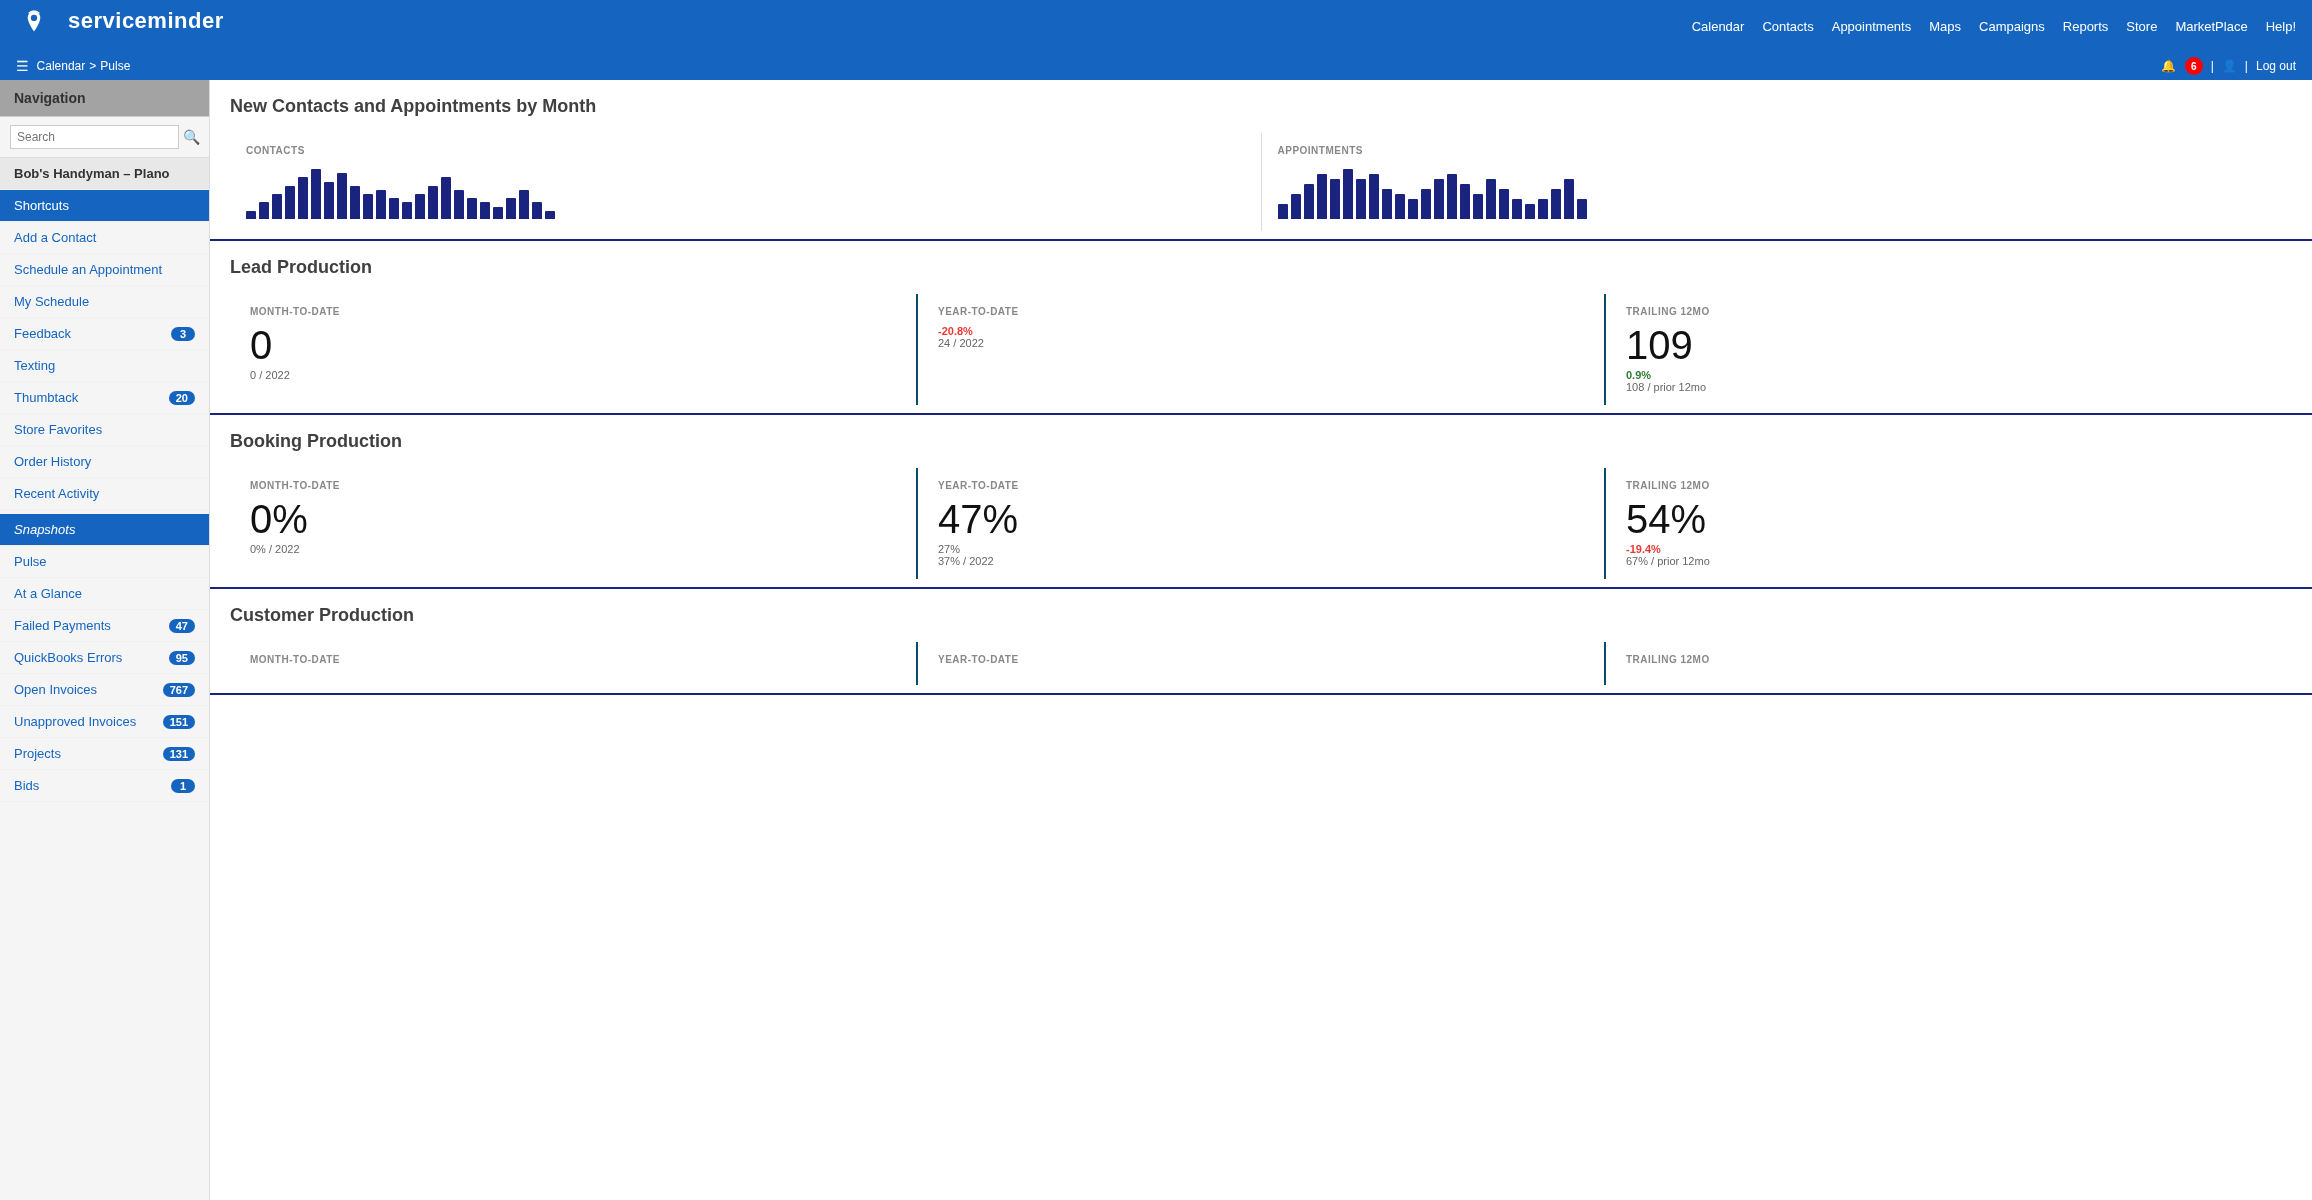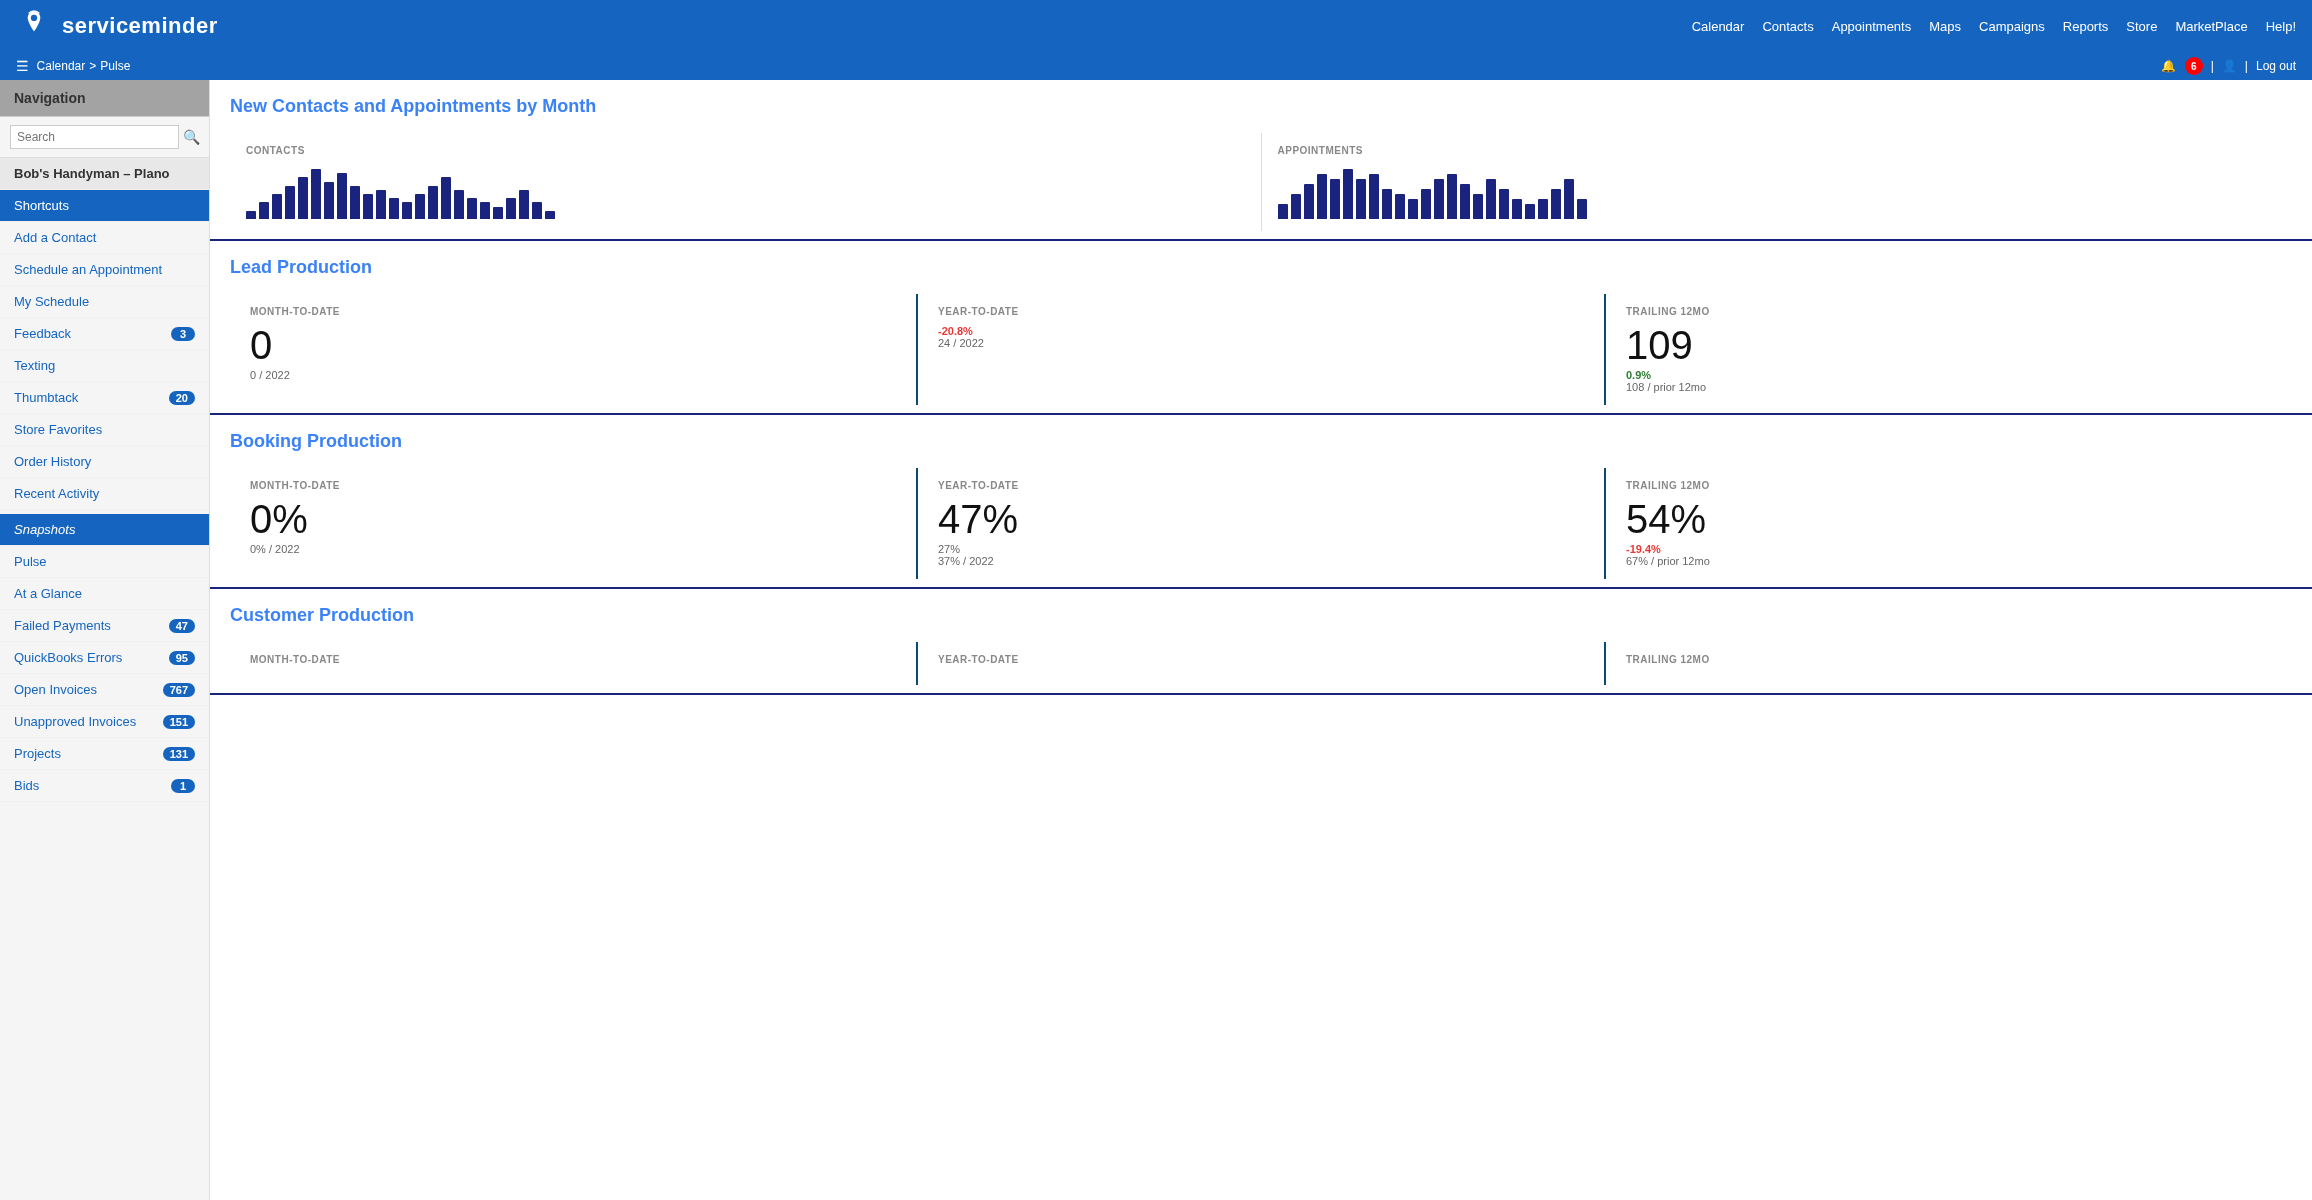--- a/index.html
+++ b/index.html
@@ -10,22 +10,22 @@
       background: #1565c0;
       color: white;
       display: flex;
       align-items: center;
       justify-content: space-between;
       padding: 8px 16px;
       height: 52px;
     }
     .logo-area {
       display: flex;
-      align-items: center;
-      gap: 10px;
+      align-items: flex-start;
+      gap: 16px;
     }
     .logo-icon {
       width: 36px;
       height: 36px;
       color: white;
     }
     .logo-text {
       font-size: 22px;
       color: white;
       letter-spacing: 0.5px;
@@ -154,21 +154,21 @@
       color: #333;
       background: white;
     }
     .content-section {
       padding: 16px 20px 8px;
       border-bottom: 2px solid #1a237e;
     }
     .section-title {
       font-size: 18px;
       font-weight: bold;
-      color: #3b82f6;
+      color: #404040;
       margin-bottom: 16px;
     }
 
     
     .charts-row {
       display: flex;
       gap: 0;
     }
     .chart-block {
       flex: 1;

